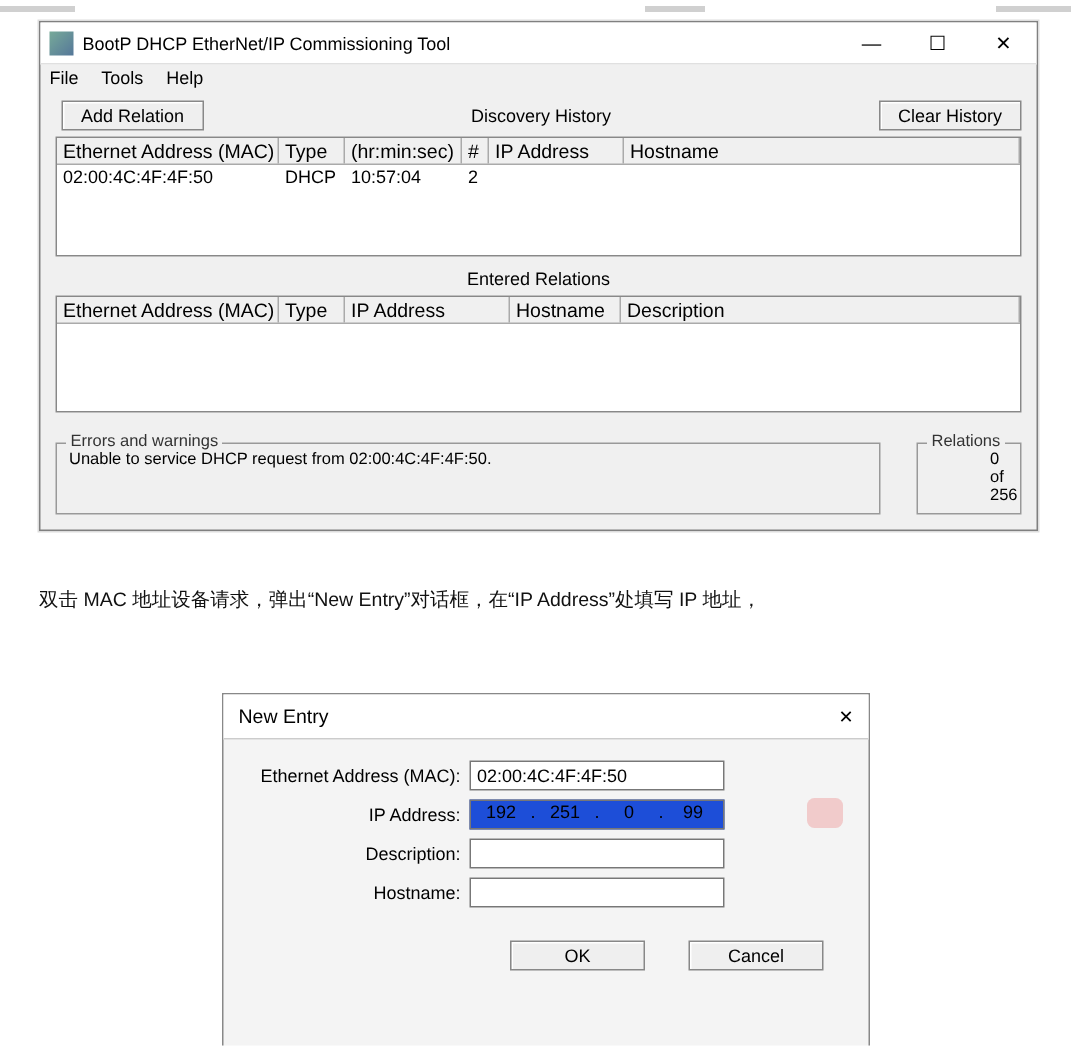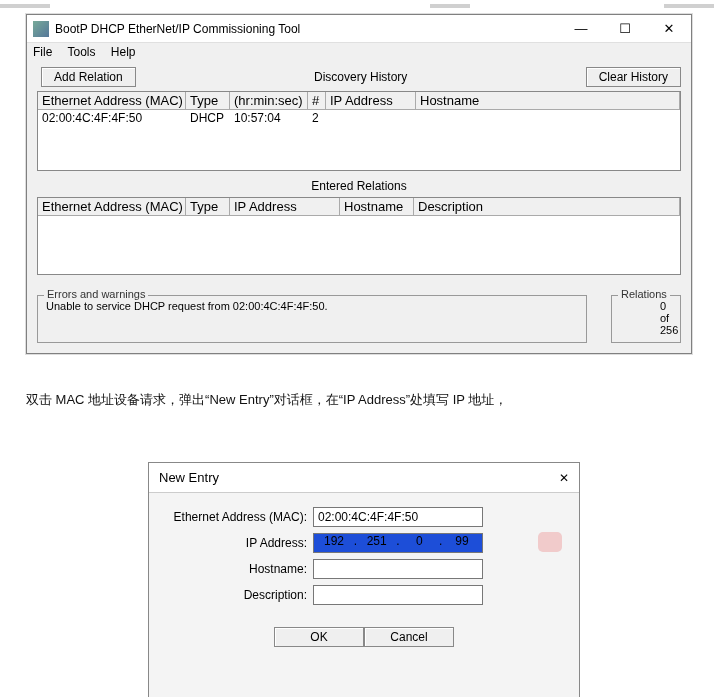--- a/index.html
+++ b/index.html
@@ -70,21 +70,21 @@
     }
     .dlg-title { display:flex; align-items:center; height:30px; padding:0 10px; border-bottom:1px solid #ccc; background:#fff;}
     .dlg-title .t { flex:1; font-size:13px;}
     .dlg-body { padding: 14px 16px 8px 16px;}
     .frow { display:flex; align-items:center; margin-bottom:6px;}
     .flabel { width:148px; text-align:right; padding-right:6px; font-size:12px; color:#000;}
     .finput { border:1px solid #777; background:#fff; height:20px; padding:1px 4px; font-size:12px;}
     .ip-box { display:flex; align-items:flex-start; border:1px solid #777; background:#1d4ed8; height:20px; padding:0 6px; width:170px; justify-content:space-between;}
     .ip-box span.oct { width:28px; text-align:center;}
     .ip-box span.dot { width:6px; text-align:center;}
-    .dlg-btns { display:flex; justify-content:center; padding: 8px 30px;}
+    .dlg-btns { display:flex; justify-content:flex-end; padding: 8px 30px; gap: 29px;}
     .dlg-btns .btn { min-width:90px;}
     .watermark { position:absolute; right:152px; top:532px; width:24px; height:20px; border-radius:5px; background:rgba(230,80,80,0.25);}
   </style>
 </head>
 <body>
 
 <div class="page-decor-top">
   <div class="bar1"></div>
     <div class="bar2"></div>
     <div class="bar3"></div>
@@ -170,25 +170,25 @@
         <span class="oct">192</span>
           <span class="dot">.</span>
         <span class="oct">251</span>
           <span class="dot">.</span>
         <span class="oct">0</span>
           <span class="dot">.</span>
         <span class="oct">99</span>
       </div>
     </div>
     <div class="frow">
-      <div class="flabel">Hostname:</div>
+      <div class="flabel">Description:</div>
       <input class="finput" style="width: 170px;" value="">
     </div>
     <div class="frow">
-      <div class="flabel">Description:</div>
+      <div class="flabel">Hostname:</div>
       <input class="finput" style="width: 170px;" value="">
     </div>
   </div>
   <div class="dlg-btns">
     <div class="btn">OK</div>
     <div class="btn">Cancel</div>
   </div>
 </div>
 
 <div class="watermark"></div>

